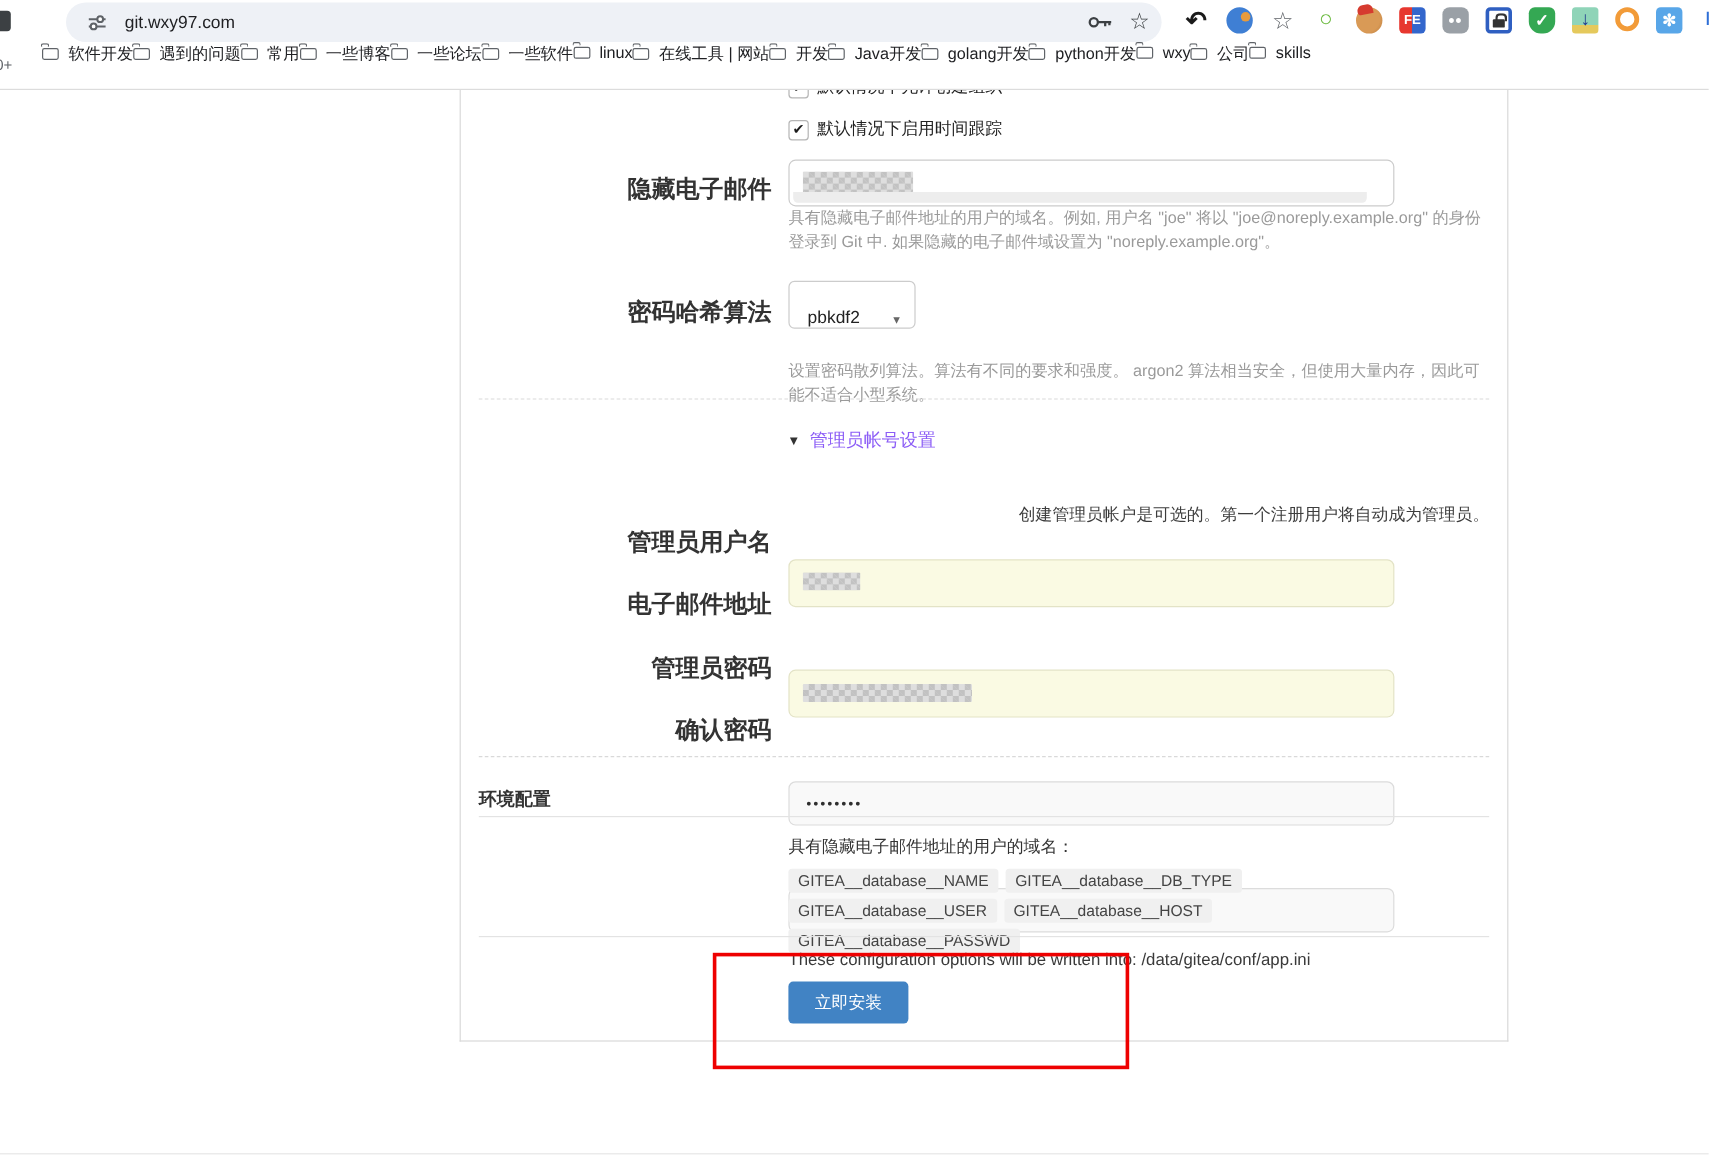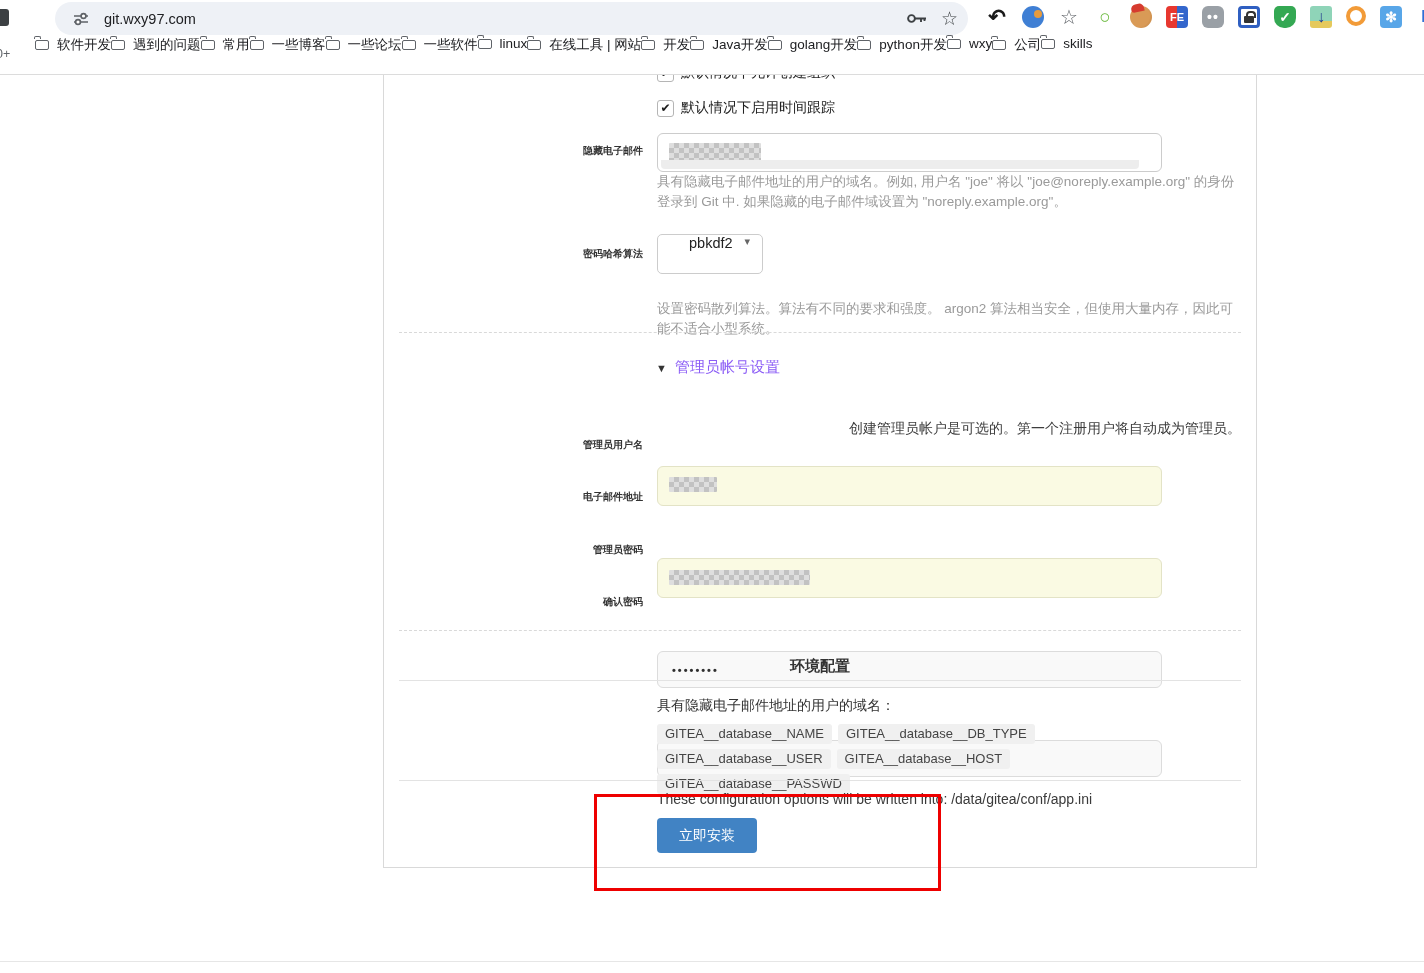--- a/index.html
+++ b/index.html
@@ -56,48 +56,48 @@
   .folder::before { content:""; position:absolute; top:-4.6px; left:-1.7px; width:5px; height:2px;
                     border:1.7px solid #5f6368; border-bottom:none; border-radius:2px 2px 0 0; }
 
   
   .panel { position:absolute; left:383px; top:40px; width:874px; height:828px; background:#fff;
            border:1px solid #d9d9d9; border-top:none; z-index:1; }
   .row-abs { position:absolute; z-index:2; }
   .cb { width:17px; height:17px; background:#fff; border:1px solid #b5b5b5; border-radius:3px;
         font-size:12px; line-height:15px; text-align:center; color:#1b1b1b; }
   .cb-label { font-size:14px; color:#222; }
-  .fld-label { width:263px; text-align:right; font-size:10px; font-weight:700; color:#333; }
+  .fld-label { width:263px; text-align:right; font-size:20px; font-weight:700; color:#333; }
   .inp { background:#fff; border:1px solid #ccc; border-radius:6px; position:relative; }
   .inp-yellow { background:#fafae3; border:1px solid #e3e3c6; border-radius:6px; position:relative; }
   .inp-grey { background:#f9f9f9; border:1px solid #dcdcdc; border-radius:6px; position:relative;
               display:flex; align-items:center; }
   .px { background-image:
           linear-gradient(45deg,#c2c2c2 25%,transparent 25%,transparent 75%,#c2c2c2 75%),
           linear-gradient(45deg,#c2c2c2 25%,#dedede 25%,#dedede 75%,#c2c2c2 75%);
         background-size:10px 10px; background-position:0 0,5px 5px; border-radius:1px; }
   .px-light { background-image:
           linear-gradient(45deg,#dcdcd2 25%,transparent 25%,transparent 75%,#dcdcd2 75%),
           linear-gradient(45deg,#dcdcd2 25%,#ececе0 25%,#ececе0 75%,#dcdcd2 75%);
         background-size:8px 8px; background-position:0 0,4px 4px; }
   .band { position:absolute; left:3px; bottom:2px; height:9px; width:478px; background:#ededed;
           border-radius:0 0 4px 4px; }
   .help { font-size:13.5px; color:#9a9a9a; line-height:20px; width:582px; }
   .dashed-div { border-top:1px dashed #d9d9d9; width:842px; }
   .solid-div { border-top:1px solid #e3e3e3; width:842px; }
   .select { width:106px; height:40px; background:#fff; border:1px solid #ccc; border-radius:5px;
-            display:flex; align-items:flex-start; padding:0 12px 0 31px; cursor:pointer; }
+            display:flex; align-items:flex-end; padding:0 12px 0 15px; cursor:pointer; }
   .select .val { font-size:14.5px; color:#222; flex:1; }
   .select .caret { font-size:11px; color:#666; }
   .summary { display:flex; align-items:center; gap:8px; cursor:pointer; }
   .summary .tri { font-size:11px; color:#333; }
   .summary .txt { font-size:15px; color:#8b5cf6; }
   .center-note { width:842px; text-align:right; font-size:14px; color:#3d3d3d;margin-top:24px; }
   .dots { font-size:11px; font-weight:700; color:#2f2f2f; letter-spacing:2px; margin-left:14px; }
-  .env-head { width:842px; text-align:center; font-size:15px; font-weight:700; color:#333; }
+  .env-head { width:842px; text-align:left; font-size:15px; font-weight:700; color:#333; }
   .env-note { font-size:14px; color:#333; }
   .tags { width:510px; display:flex; flex-wrap:wrap; gap:5px 6px; }
   .tag { background:#f0f0f0; color:#444; border-radius:3px; font-size:13px; padding:2px 8px;
          line-height:16px; }
   .cfg-note { font-size:14px; color:#3a3a3a; }
   .btn { width:100px; height:35px; background:#4183c4; color:#fff; border:none; border-radius:4px;
          font-size:14px; font-family:"Liberation Sans", sans-serif; cursor:pointer;
          display:flex; align-items:center; justify-content:center; }
   .red-rect { position:absolute; left:594px; top:794px; width:347px; height:97px;
               border:3px solid #ee0000; z-index:20; }

